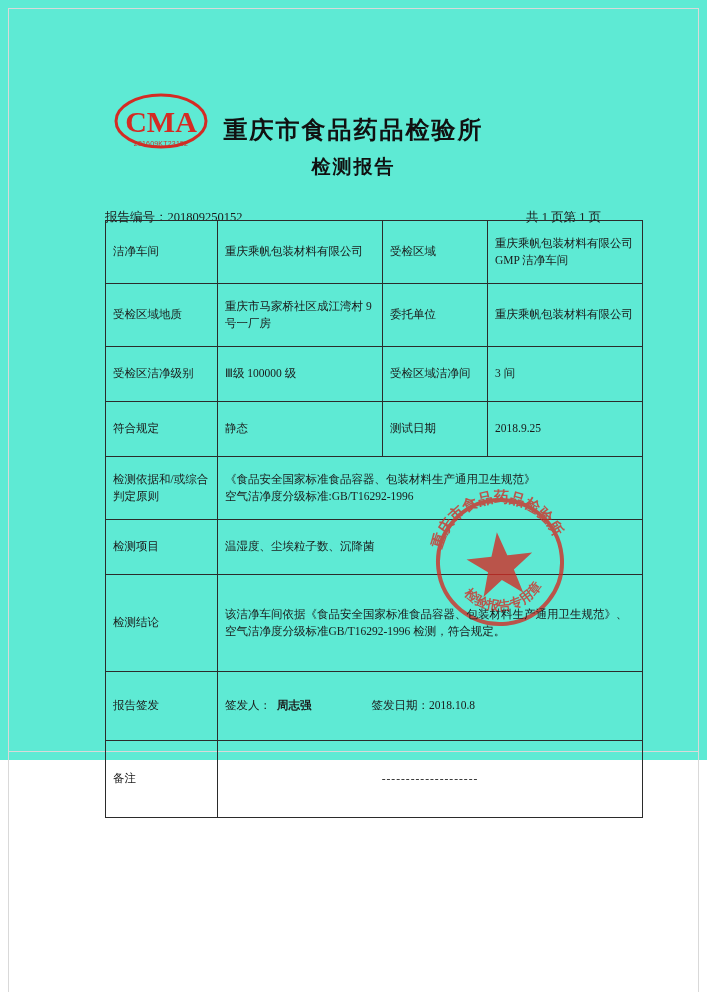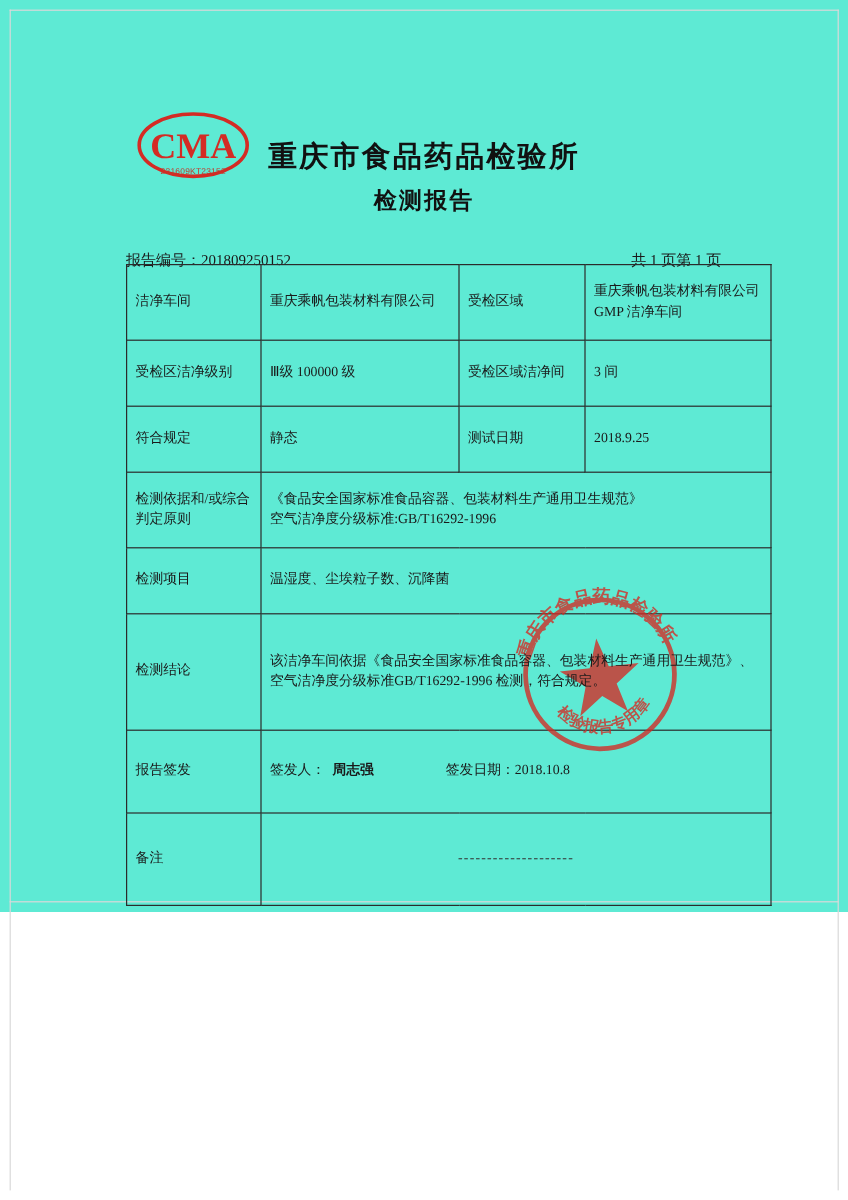--- a/index.html
+++ b/index.html
@@ -226,20 +226,26 @@
     <span class="meta-right">共 1 页第 1 页</span>
   </div>
 
   <table class="report">
     <tbody>
       <tr>
         <td class="label tall">洁净车间</td>
         <td class="value tall">重庆乘帆包装材料有限公司</td>
         <td class="label2 tall">受检区域</td>
         <td class="value2 tall">重庆乘帆包装材料有限公司 GMP 洁净车间</td>
+      </tr>
+      <tr>
+        <td class="label tall">受检区域地质</td>
+        <td class="value tall">重庆市马家桥社区成江湾村 9 号一厂房</td>
+        <td class="label2 tall">委托单位</td>
+        <td class="value2 tall">重庆乘帆包装材料有限公司</td>
       </tr>
       <tr>
         <td class="label mid">受检区洁净级别</td>
         <td class="value mid">Ⅲ级  100000 级</td>
         <td class="label2 mid">受检区域洁净间</td>
         <td class="value2 mid">3 间</td>
       </tr>
       <tr>
         <td class="label mid">符合规定</td>
         <td class="value mid">静态</td>

